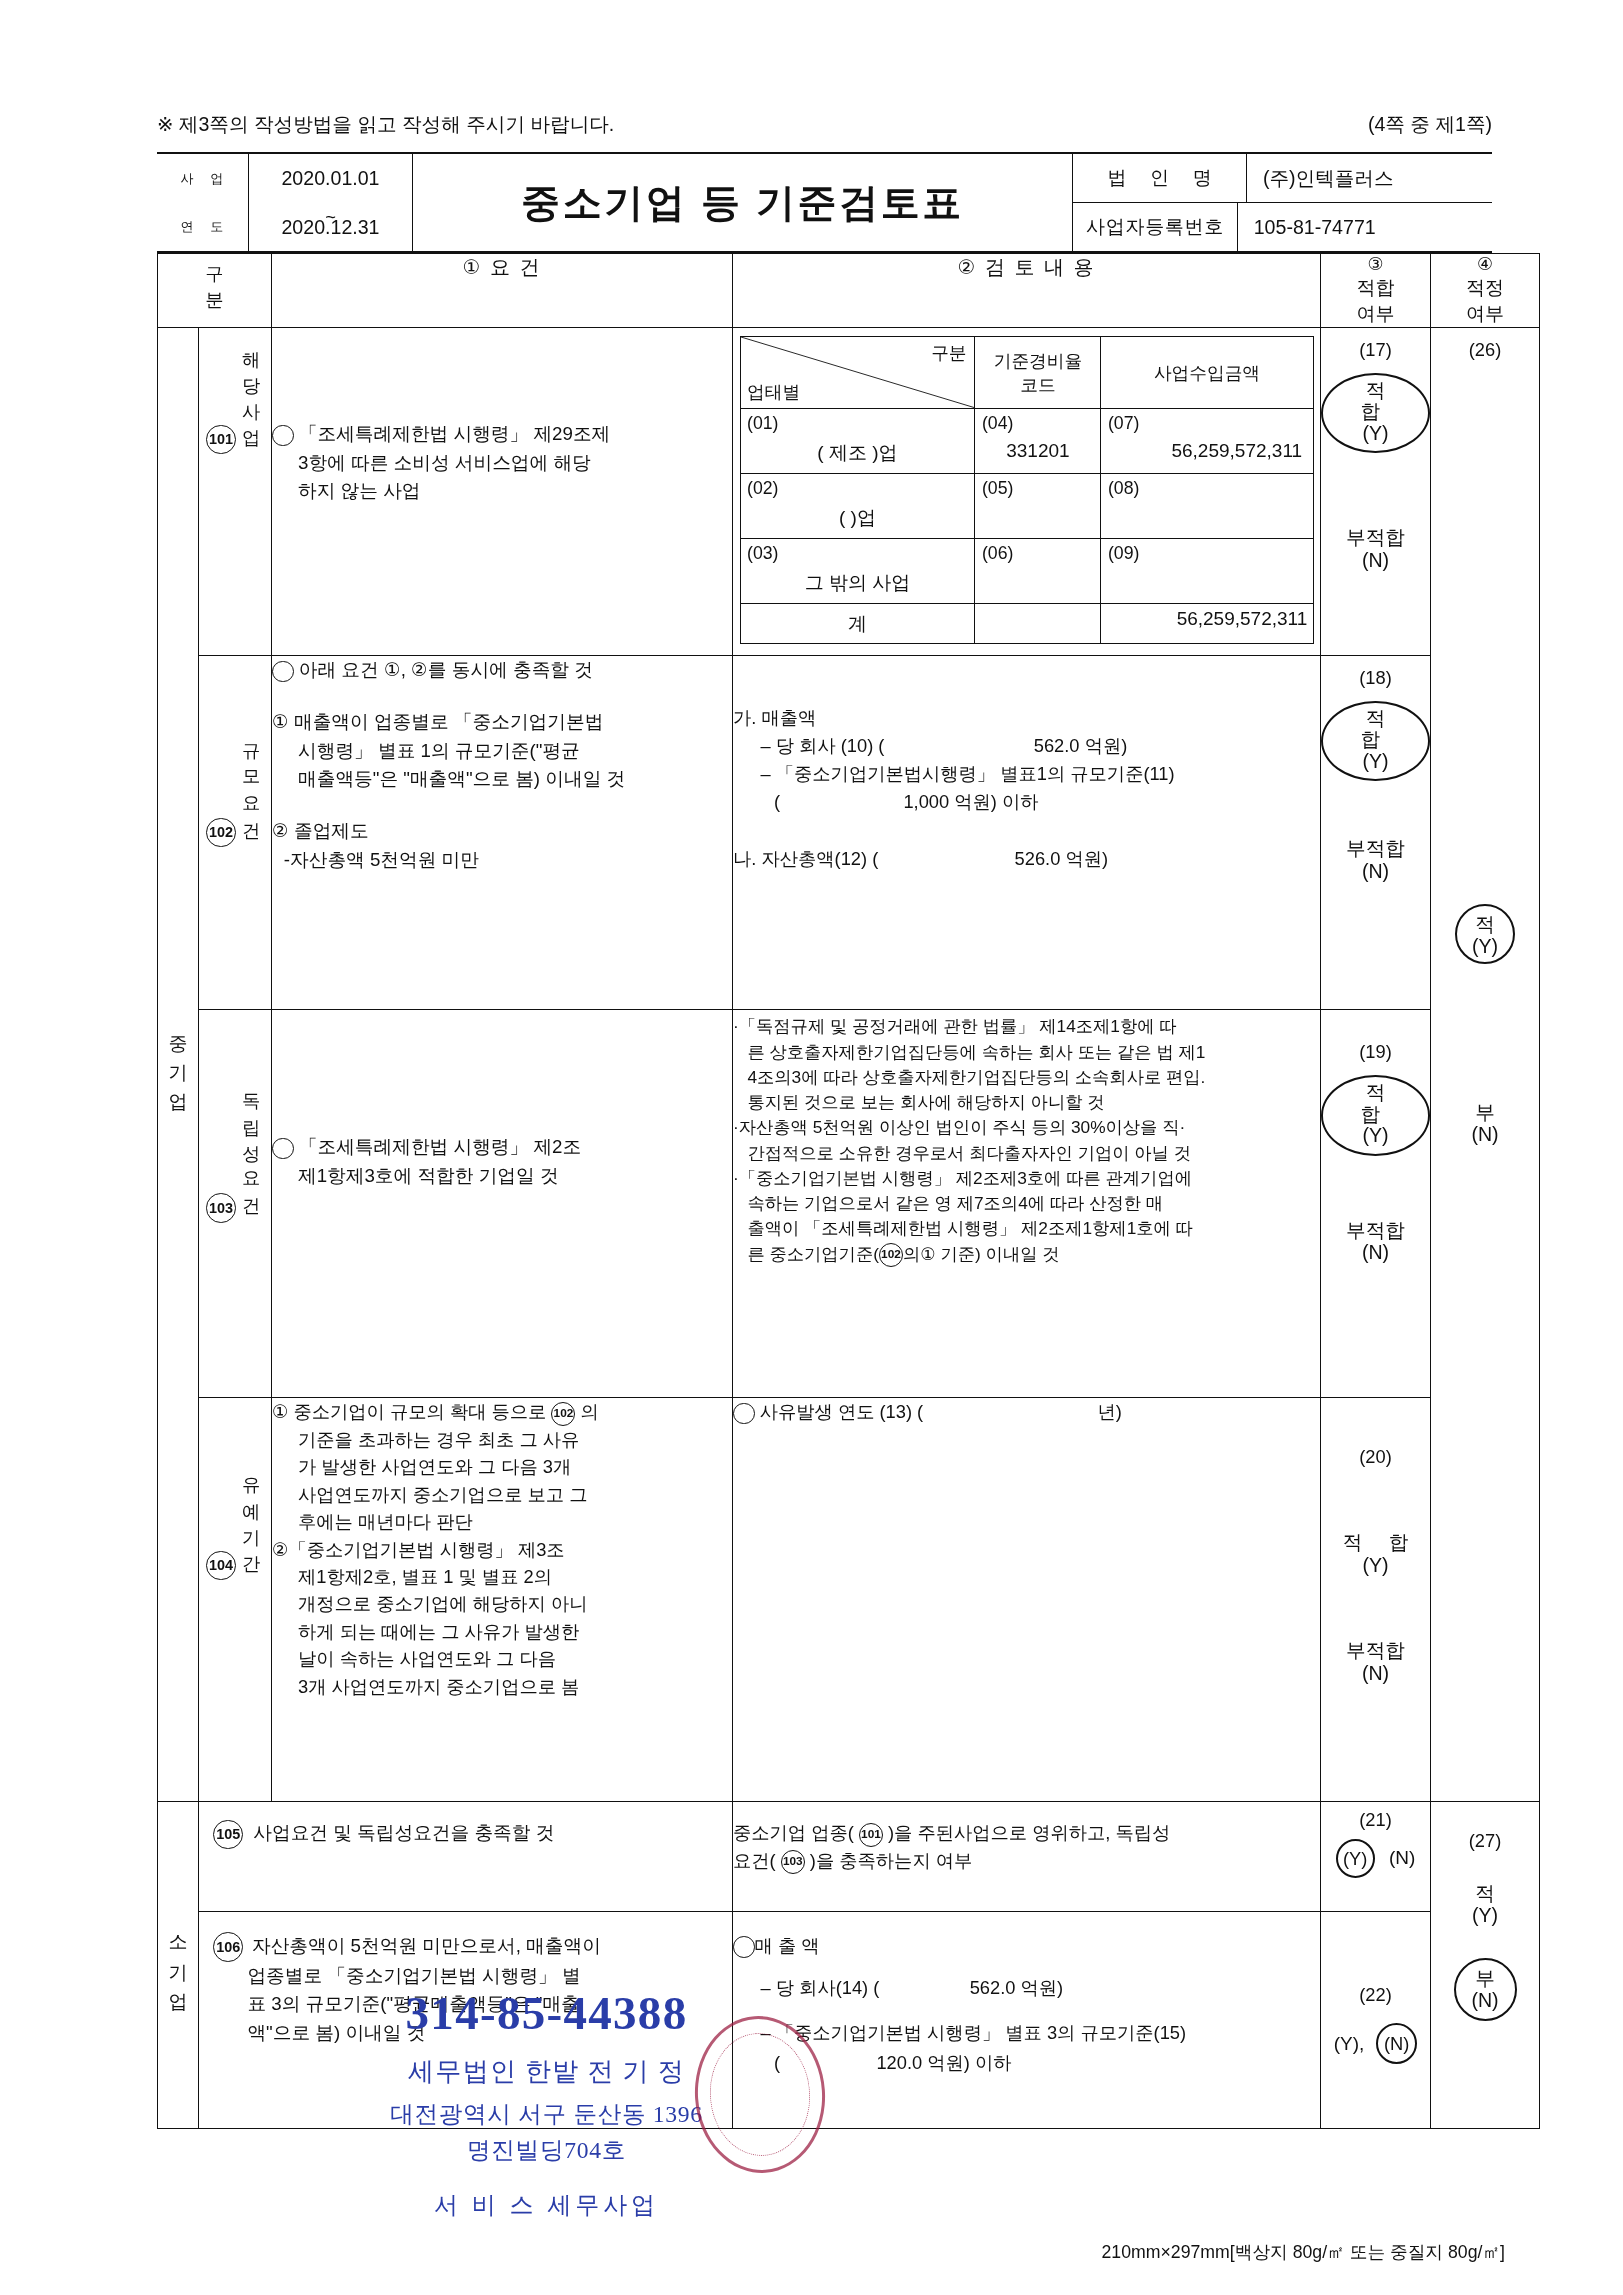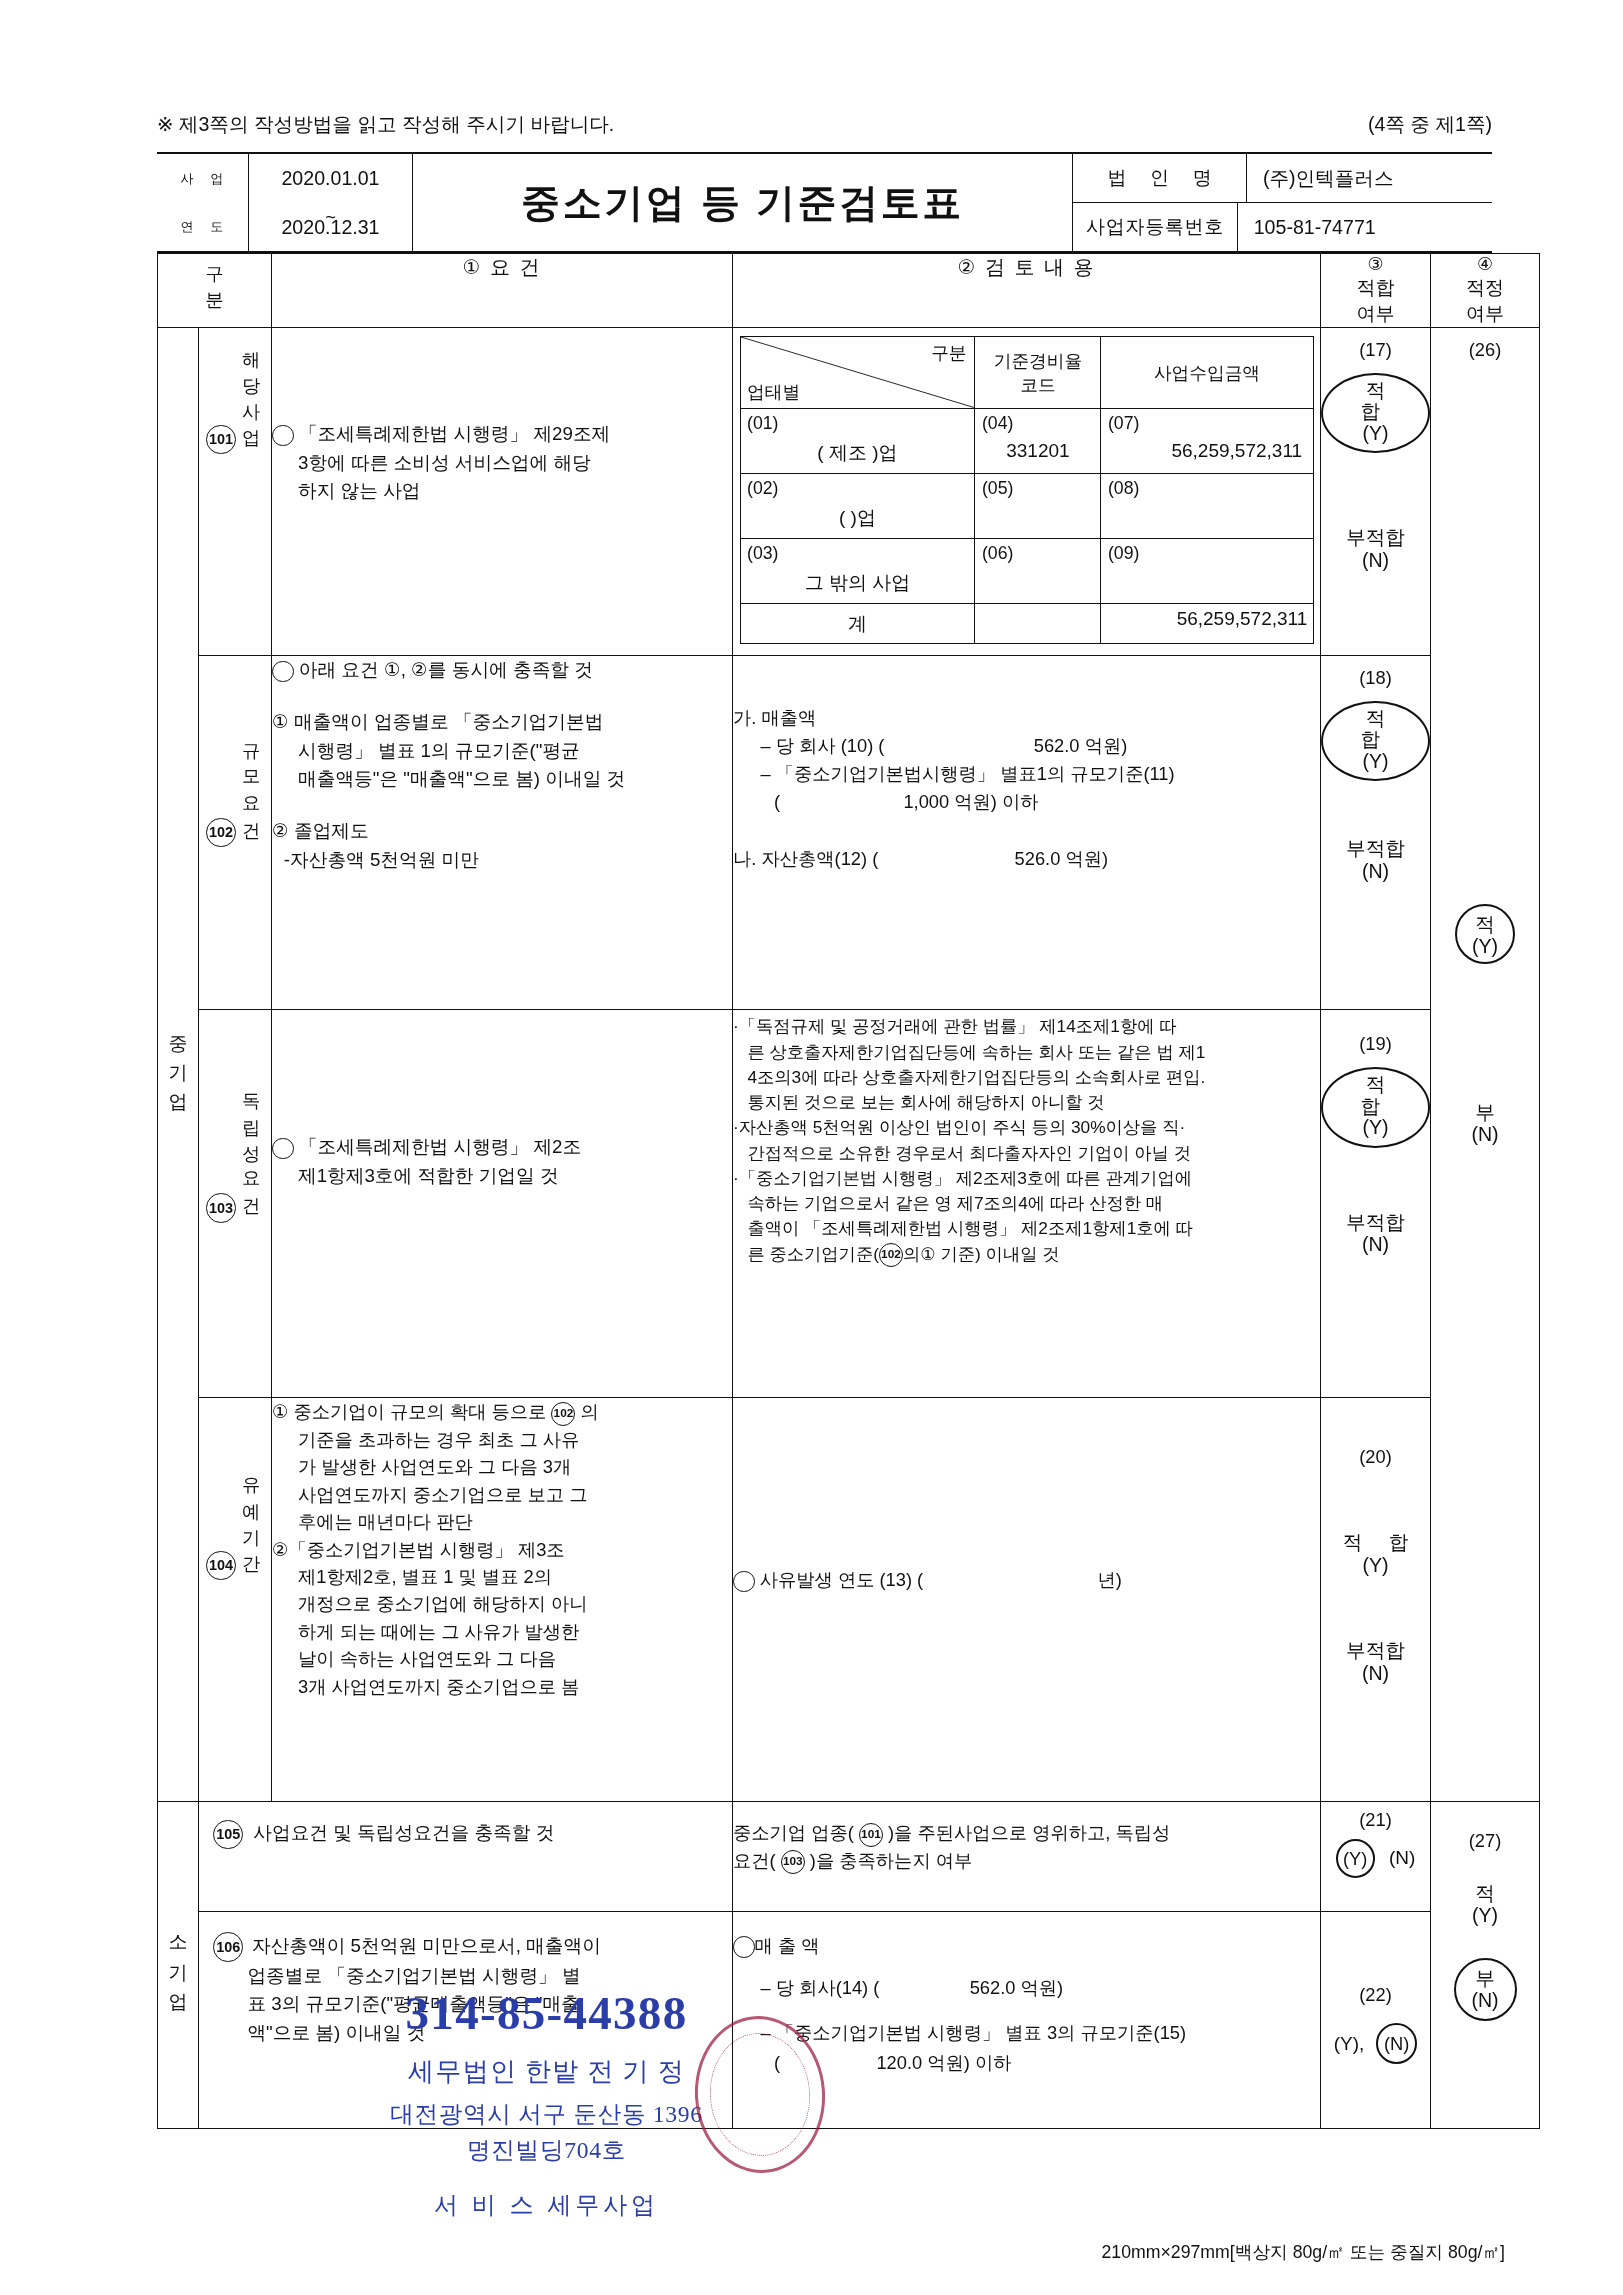--- a/index.html
+++ b/index.html
@@ -472,21 +472,21 @@
             <span class="ind" style="padding-left:14.4px">속하는 기업으로서 같은 영 제7조의4에 따라 산정한 매</span>
             <span class="ind" style="padding-left:14.4px">출액이 「조세특례제한법 시행령」 제2조제1항제1호에 따</span>
             <span class="ind" style="padding-left:14.4px">
               <span>른 중소기업기준(</span><span class="circnum sm">102</span><span>의① 기준) 이내일 것</span>
             </span>
           </div>
         </div>
       </td>
 
       <td class="jcell">
-        <div class="jnum" style="margin-top:23px">(19)</div>
+        <div class="jnum" style="margin-top:31px">(19)</div>
         <div class="jy">
           <span class="ellipse">
             <span class="sp2">적 합</span><br>
             <span>(Y)</span>
           </span>
         </div>
         <div class="jn" style="margin-top:63px">
           <div>부적합</div>
           <div>(N)</div>
         </div>
@@ -513,21 +513,21 @@
             <span class="ind">제1항제2호, 별표 1 및 별표 2의</span>
             <span class="ind">개정으로 중소기업에 해당하지 아니</span>
             <span class="ind">하게 되는 때에는 그 사유가 발생한</span>
             <span class="ind">날이 속하는 사업연도와 그 다음</span>
             <span class="ind">3개 사업연도까지 중소기업으로 봄</span>
           </div>
         </div>
       </td>
 
       <td class="cellpad">
-        <div class="revtxt" style="margin-top:168px">
+        <div class="revtxt" style="">
           <span class="circsym"></span>
           <span>사유발생 연도 (13)    (</span>
           <span style="display:inline-block;width:164px"></span>
           <span>년)</span>
         </div>
       </td>
 
       <td class="jcell">
         <div class="jnum" style="margin-top:48px">(20)</div>
         <div class="jy" style="margin-top:63px;line-height:1.15">

